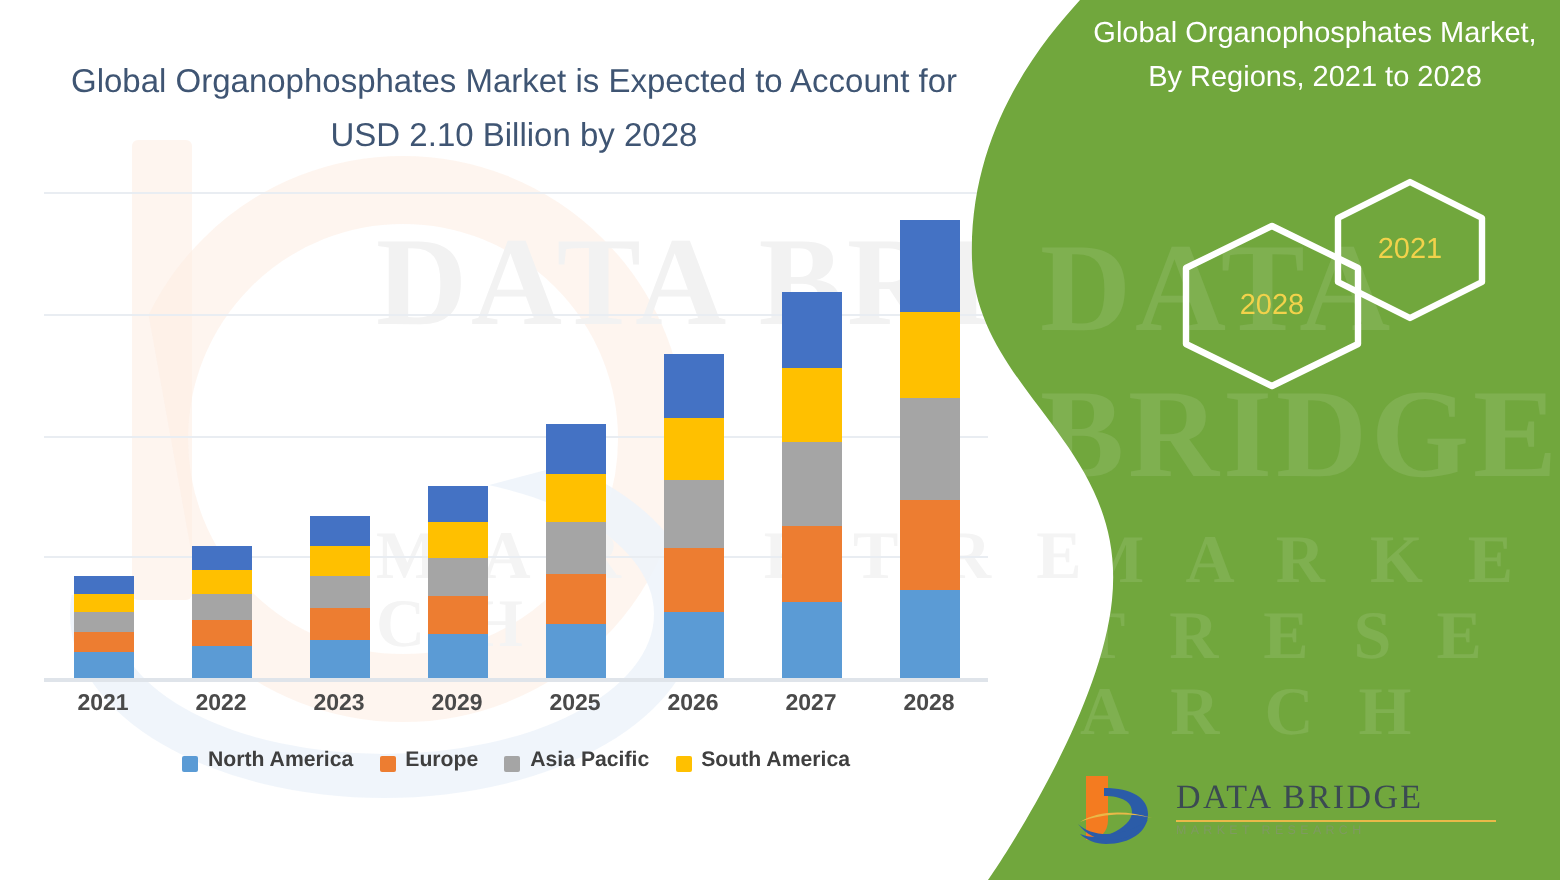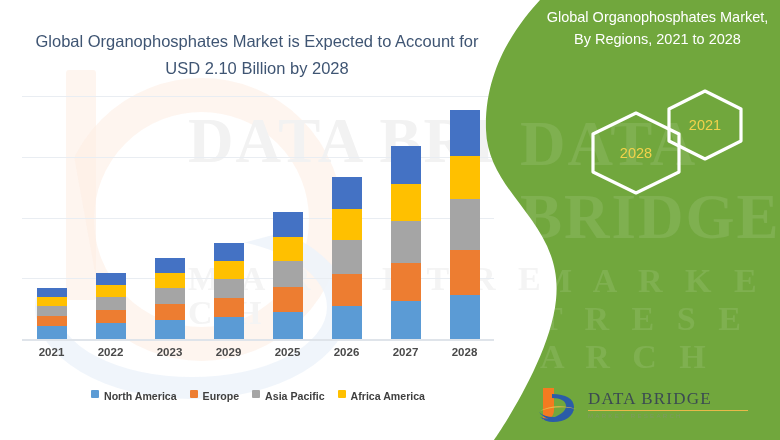--- a/index.html
+++ b/index.html
@@ -101,21 +101,21 @@
   .bar{width:30px;display:flex;flex-direction:column;justify-content:flex-end;}
   .seg{width:100%;}
 
   .xaxis{position:absolute;left:22px;top:346px;width:472px;display:flex;}
   .xtick{flex:1;text-align:center;color:#4a4a4a;font-size:11.5px;font-weight:700;}
 
   .legend{
     position:absolute;left:22px;top:374px;width:472px;
     display:flex;align-items:center;justify-content:center;gap:13px;
   }
-  .leg-item{display:flex;align-items:flex-start;gap:5px;margin-top:16px;}
+  .leg-item{display:flex;align-items:flex-end;gap:5px;}
   .leg-swatch{width:8px;height:8px;display:inline-block;border-radius:1px;}
   .leg-label{font-size:10.6px;font-weight:700;color:#3f3f3f;white-space:nowrap;}
 </style>
 </head>
 <body>
 
 <div id="root">
 
   <div class="wm wm-dstem"></div>
   <div class="wm wm-d"></div>
@@ -226,21 +226,21 @@
       <div class="leg-item">
         <span class="leg-swatch" style="background: rgb(237, 125, 49);"></span>
         <span class="leg-label">Europe</span>
       </div>
       <div class="leg-item">
         <span class="leg-swatch" style="background: rgb(165, 165, 165);"></span>
         <span class="leg-label">Asia Pacific</span>
       </div>
       <div class="leg-item">
         <span class="leg-swatch" style="background: rgb(255, 192, 0);"></span>
-        <span class="leg-label">Africa America</span>
+        <span class="leg-label">South America</span>
       </div>
     </div>
 
   <div class="green-panel"></div>
   <div class="green-wm green-wm-1">DATA BRIDGE</div>
   <div class="green-wm green-wm-2">M A R K E T   R E S E A R C H</div>
 
   <div class="gp-title">Global Organophosphates Market, By Regions, 2021 to 2028</div>
 
   <div class="hexwrap">

